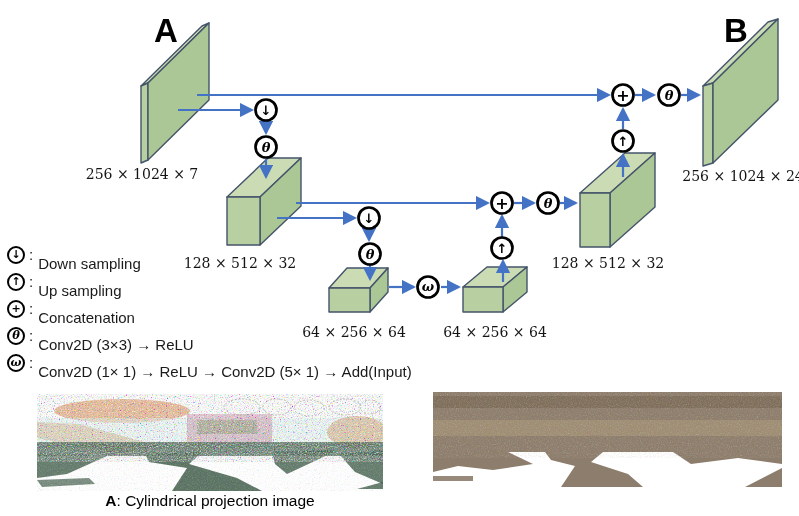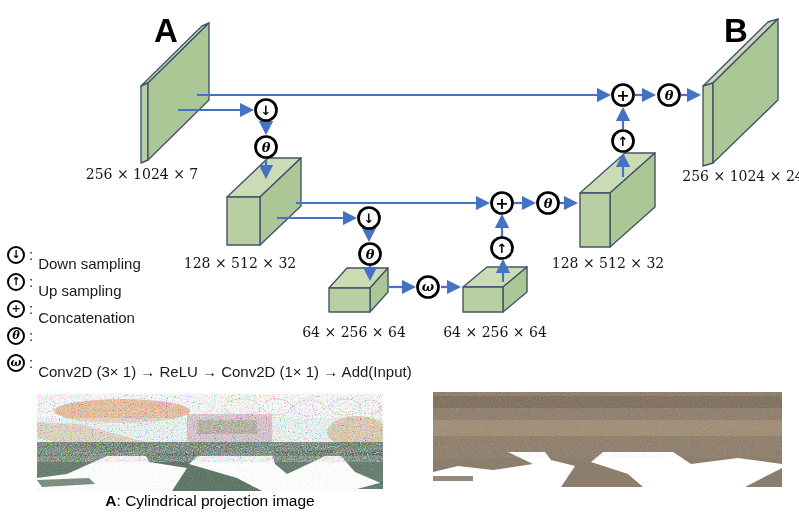--- a/index.html
+++ b/index.html
@@ -185,27 +185,28 @@
           <span class="lsym sans">+</span>
         </span>
       <span class="lsep">:</span>
       <span class="ltext">Concatenation</span>
     </div>
     <div class="lrow">
       <span class="lcirc">
           <span class="lsym math">θ</span>
         </span>
       <span class="lsep">:</span>
+      <span class="ltext">Conv2D (3×3) → ReLU</span>
     </div>
     <div class="lrow last">
       <span class="lcirc">
           <span class="lsym math">ω</span>
         </span>
       <span class="lsep">:</span>
-      <span class="ltext">Conv2D (3× 1) → ReLU → Conv2D (1× 1) → Add(Input)</span>
+      <span class="ltext">Conv2D (1× 1) → ReLU → Conv2D (5× 1) → Add(Input)</span>
     </div>
   </div>
 
   <svg id="imgA" width="346" height="97" viewBox="0 0 346 97">
     <defs>
       <filter id="nA" x="-5%" y="-5%" width="110%" height="110%">
         <feTurbulence type="fractalNoise" baseFrequency="0.85" numOctaves="2" seed="11" stitchTiles="stitch"></feTurbulence>
         <feColorMatrix type="matrix" values="2.6 0 0 0 -0.6  0 2.6 0 0 -0.6  0 0 2.6 0 -0.6  0 0 0 1.7 -0.5"></feColorMatrix>
       </filter>
     </defs>

